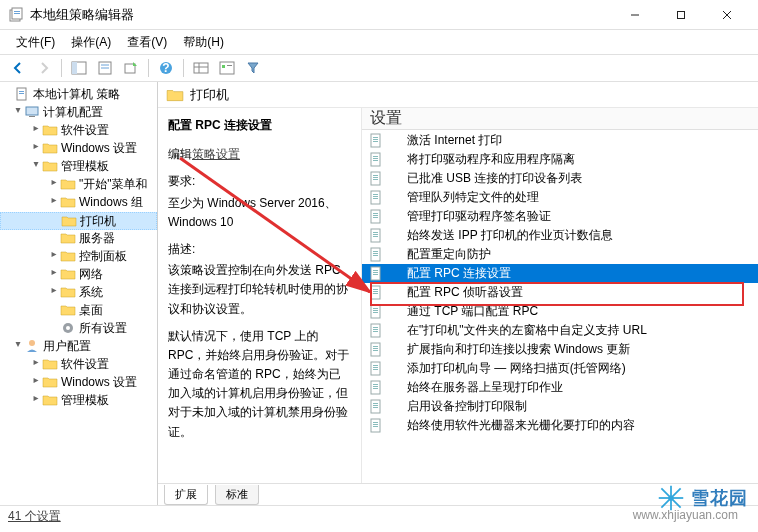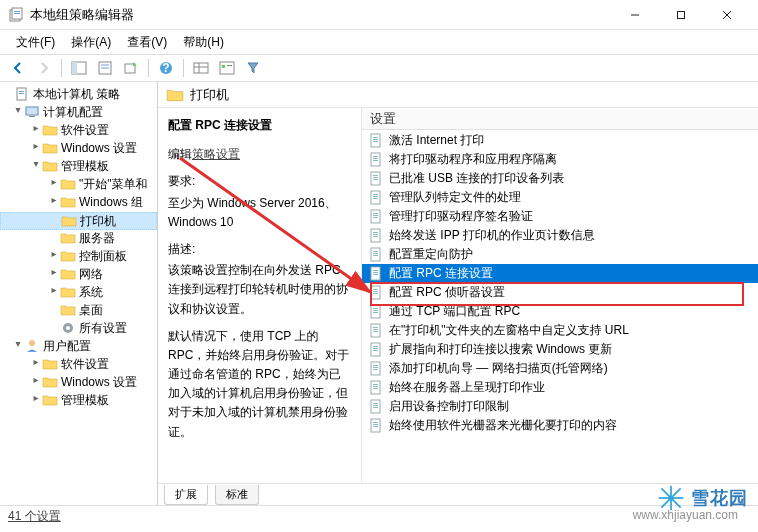--- a/index.html
+++ b/index.html
@@ -26,23 +26,23 @@
 .detail { flex: 1; display: flex; flex-direction: column; }
 .header-row { height: 26px; display: flex; align-items: center; padding: 4px 8px; border-bottom: 1px solid #e8e8e8; gap: 6px; }
 .header-row .ficon { width: 18px; height: 18px; display: inline-flex; }
 .header-row .htxt { font-size: 13px; }
 .body-row { flex: 1; display: flex; overflow: hidden; }
 .infopane { width: 204px; padding: 8px 10px; border-right: 1px solid #e8e8e8; overflow: hidden; font-size: 12px; line-height: 1.6; }
 .infopane .ititle { font-weight: bold; margin-bottom: 10px; }
 .infopane .ilink { color: #404040; text-decoration: underline; cursor: pointer; }
 .infopane p { margin-bottom: 8px; }
 .listpane { flex: 1; display: flex; flex-direction: column; }
-.listhdr { height: 22px; display: flex; align-items: center; padding: 0 8px; border-bottom: 1px solid #e0e0e0; background: #fafafa; font-size: 13px; color: #333; }
+.listhdr { height: 22px; display: flex; align-items: center; padding: 0 8px; border-bottom: 1px solid #e0e0e0; background: #fafafa; font-size: 16px; color: #333; }
 .listbody { flex: 1; overflow: hidden; padding: 1px 0; }
-.litem { height: 19px; display: flex; align-items: center; padding: 0 6px; gap: 5px; cursor: default; }
+.litem { height: 19px; display: flex; align-items: center; padding: 0 6px; gap: 23px; cursor: default; }
 .litem .picon { width: 16px; height: 16px; display: inline-flex; flex-shrink: 0; }
 .litem.sel { background: #0078d7; color: #fff; }
 .highlight-box { position: absolute; border: 2px solid #e03030; pointer-events: none; }
 .tabs { height: 22px; display: flex; align-items: flex-end; padding: 0 6px; border-top: 1px solid #e0e0e0; gap: 7px; }
 .tab { padding: 2px 10px; border: 1px solid #ccc; border-top: none; border-radius: 0 0 3px 3px; font-size: 11px; background: #f5f5f5; cursor: default; }
 .tab.active { background: #fff; font-weight: normal; }
 .statusbar { height: 22px; display: flex; align-items: center; padding: 0 8px; border-top: 1px solid #e0e0e0; font-size: 12px; color: #444; text-decoration: underline; }
 .arrow { position: absolute; pointer-events: none; }
 .watermark { position: absolute; right: 10px; bottom: 20px; display: flex; align-items: center; gap: 6px; opacity: 0.9; pointer-events: none; margin-top: 32px; }
 .watermark .wicon { width: 28px; height: 28px; }

